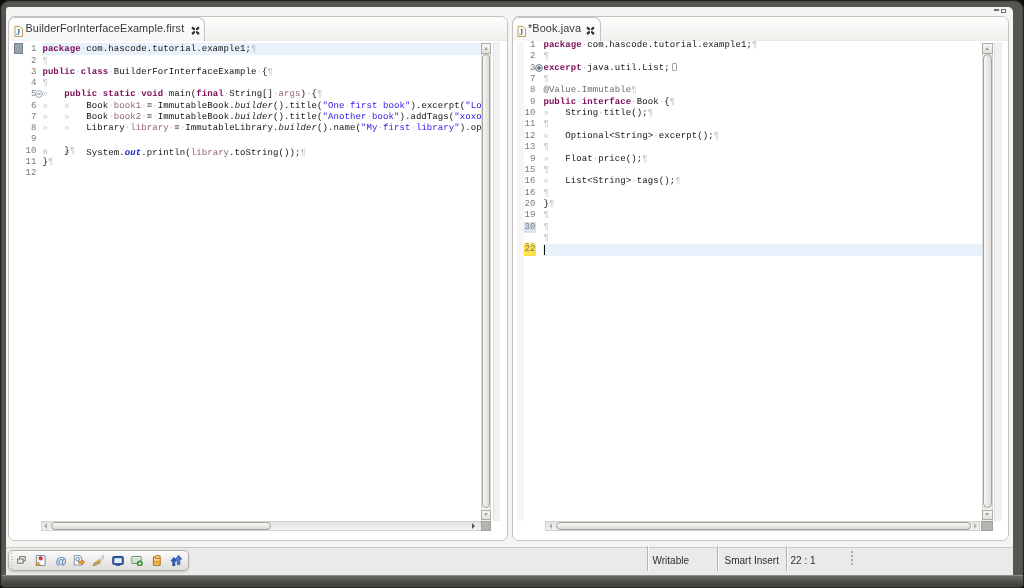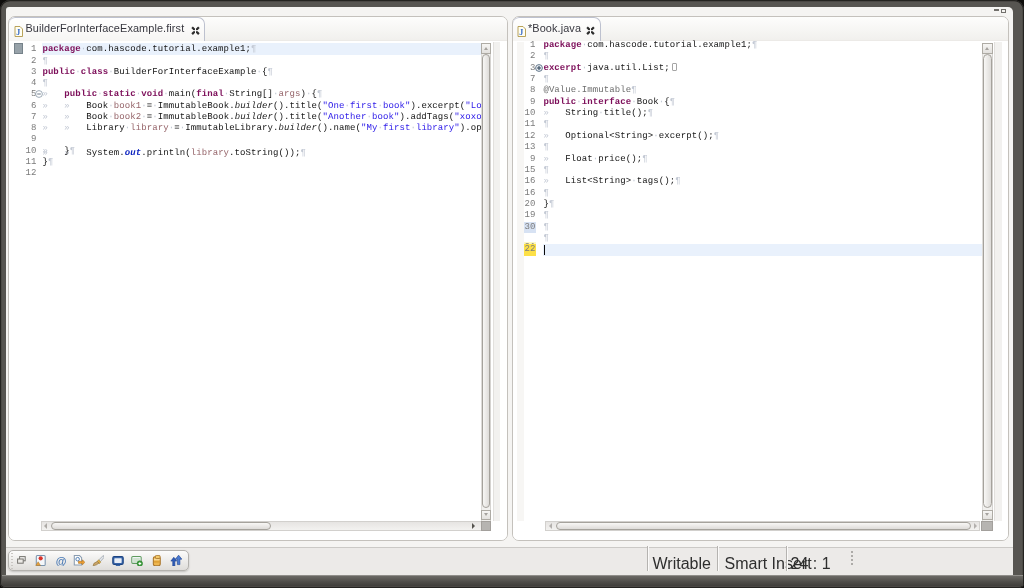--- a/index.html
+++ b/index.html
@@ -43,21 +43,21 @@
 .hsb { position:absolute; height:10px; background:linear-gradient(#e6e4e2,#f3f2f0);
        border:1px solid #d2d0cd; }
 .hthumb { position:absolute; border:1px solid #a5a29c; border-radius:5px;
        background:linear-gradient(#f8f7f5,#dedcd9); }
 .ovr { position:absolute; width:7.5px; background:#f2f1ef; border-left:1px solid #e2e0dd; }
 .corner { position:absolute; background:#b6b4b1; border:1px solid #a3a09c; }
 .step { position:absolute; background:linear-gradient(#f6f5f3,#e3e1de); border:1px solid #aeaba4; }
 .arrow { position:absolute; width:0; height:0; }
 .sep { position:absolute; top:546px; height:25px; width:1px; background:#b5b3b0;
        box-shadow:1px 0 0 #fbfaf9; }
-.stxt { position:absolute; top:554.5px; font-size:16px; color:#2e2e2e; }
+.stxt { position:absolute; top:554.5px; font-size:10px; color:#2e2e2e; }
 </style></head><body>
 <div id="win"></div>
 <div id="content"></div>
 
 <div style="position:absolute;left:994.3px;top:9px;width:4.6px;height:1.6px;background:#72706c"></div>
 <div style="position:absolute;left:1001px;top:8.8px;width:5px;height:4.4px;border:1px solid #72706c;border-top-width:1.6px"></div>
 
 <div class="pane" id="lp">
  <div class="hdr"></div>
  <div class="tab" style="left:-1px;width:197px;border-radius:7px 7px 0 0"></div>
@@ -251,16 +251,16 @@
 <svg style="position:absolute;left:170px;top:554.8px" width="12" height="11.5" viewBox="0 0 11 11">
     <path d="M2.4 10.6 L2.4 5.8 L0.6 5.8 L3.4 2.2 L6.2 5.8 L4.4 5.8 L4.4 10.6 Z" fill="#2e5cb8" stroke="#1d4392" stroke-width="0.6"></path>
     <path d="M6.8 9.2 L6.8 4 L4.9 4 L8 0.2 L11.1 4 L9.2 4 L9.2 9.2 Z" fill="#4a7ad0" stroke="#1d4392" stroke-width="0.6"></path>
   </svg>
 
 <div class="sep" style="left:646.9px"></div>
 <div class="stxt" style="left:652.5px">Writable</div>
 <div class="sep" style="left:717.2px"></div>
 <div class="stxt" style="left:724.5px">Smart Insert</div>
 <div class="sep" style="left:785.5px"></div>
-<div class="stxt" style="left:790.5px">24 : 1</div>
+<div class="stxt" style="left:790.5px">22 : 1</div>
 <div style="position:absolute;left:850.5px;top:551px;width:2px;height:16px;background-image:repeating-linear-gradient(#adaba8 0 2px,transparent 2px 4px)"></div>
 
 <div style="position:absolute;left:1.5px;top:574.7px;width:1021px;height:11.3px;border-top:1px solid #908e8a;background:linear-gradient(#6b6965,#4e4c48 60%,#403e3b)"></div>
 
 </body></html>

